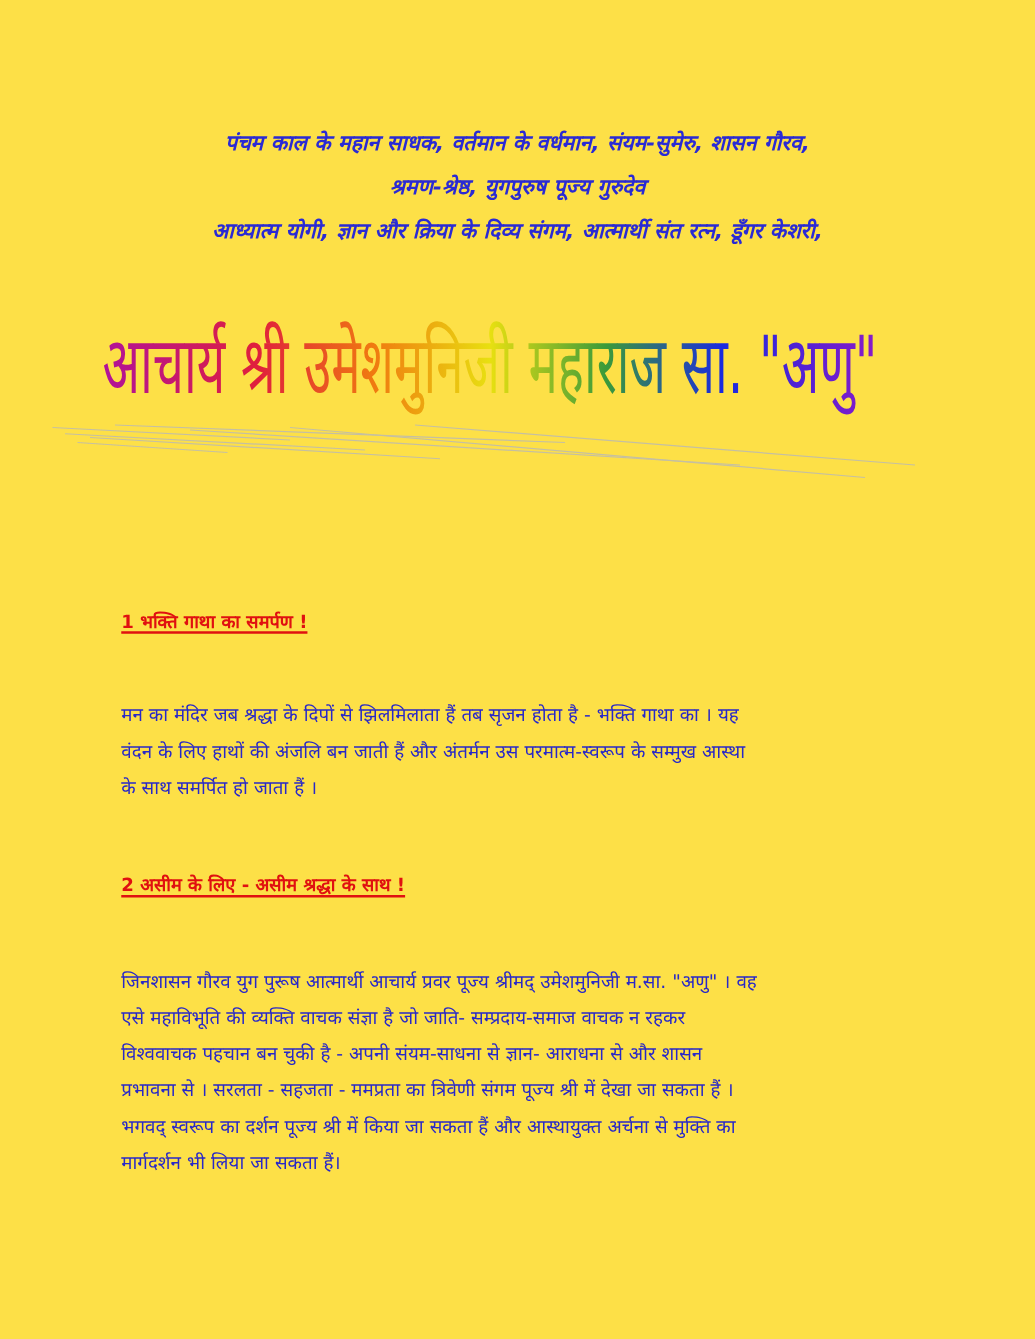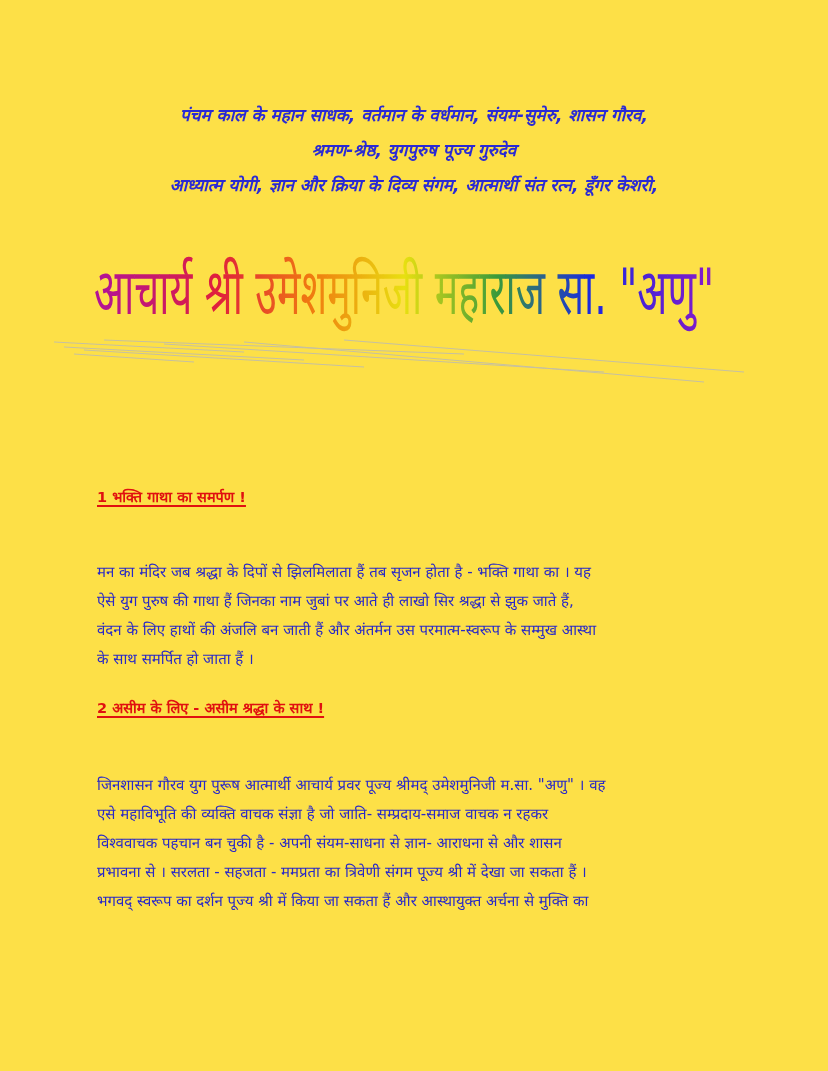--- a/index.html
+++ b/index.html
@@ -31,21 +31,21 @@
       color: #2a2ad4;
       font-style: italic;
       font-weight: bold;
       font-size: 17px;
       line-height: 35px;
     }
     .epithets div { white-space: nowrap; }
 
     .title-art {
       position: absolute;
-      left: 44px;
+      left: 32px;
       top: 222px;
       width: 720px;
       height: 170px;
       text-decoration: underline;
     }
     .title-art svg { width: 720px; height: 170px; }
 
     .section-heading {
       position: absolute;
       left: 97px;
@@ -110,28 +110,28 @@
         <line x1="30" y1="132" x2="150" y2="140"></line>
       </g>
       <text x="360" y="92" text-anchor="middle" font-family="DejaVu Sans, sans-serif" font-size="64" fill="url(#rainbow)" textLength="620" lengthAdjust="spacingAndGlyphs">आचार्य श्री उमेशमुनिजी महाराज सा. "अणु"</text>
     </svg>
   </div>
 
   <div class="section-heading h1">1 भक्ति गाथा का समर्पण !</div>
 
   <div class="para p1">
     <div>मन का मंदिर जब श्रद्धा के दिपों से झिलमिलाता हैं तब सृजन होता है - भक्ति गाथा का । यह</div>
-    <div>ऐसे युग पुरुष की गाथा हैं जिनका नाम जुबां पर आते ही लाखो सिर श्रद्धा से झुक जाते हैं,</div>
     <div>वंदन के लिए हाथों की अंजलि बन जाती हैं और अंतर्मन उस परमात्म-स्वरूप के सम्मुख आस्था</div>
     <div>के साथ समर्पित हो जाता हैं ।</div>
   </div>
 
   <div class="section-heading h2">2 असीम के लिए - असीम श्रद्धा के साथ !</div>
 
   <div class="para p2">
     <div>जिनशासन गौरव युग पुरूष आत्मार्थी आचार्य प्रवर पूज्य श्रीमद् उमेशमुनिजी म.सा. "अणु" । वह</div>
     <div>एसे महाविभूति की व्यक्ति वाचक संज्ञा है जो जाति- सम्प्रदाय-समाज वाचक न रहकर</div>
     <div>विश्ववाचक पहचान बन चुकी है - अपनी संयम-साधना से ज्ञान- आराधना से और शासन</div>
     <div>प्रभावना से । सरलता - सहजता - ममप्रता का त्रिवेणी संगम पूज्य श्री में देखा जा सकता हैं ।</div>
     <div>भगवद् स्वरूप का दर्शन पूज्य श्री में किया जा सकता हैं और आस्थायुक्त अर्चना से मुक्ति का</div>
+    <div>मार्गदर्शन भी लिया जा सकता हैं।</div>
   </div>
 
 </div>
 
 </body></html>

